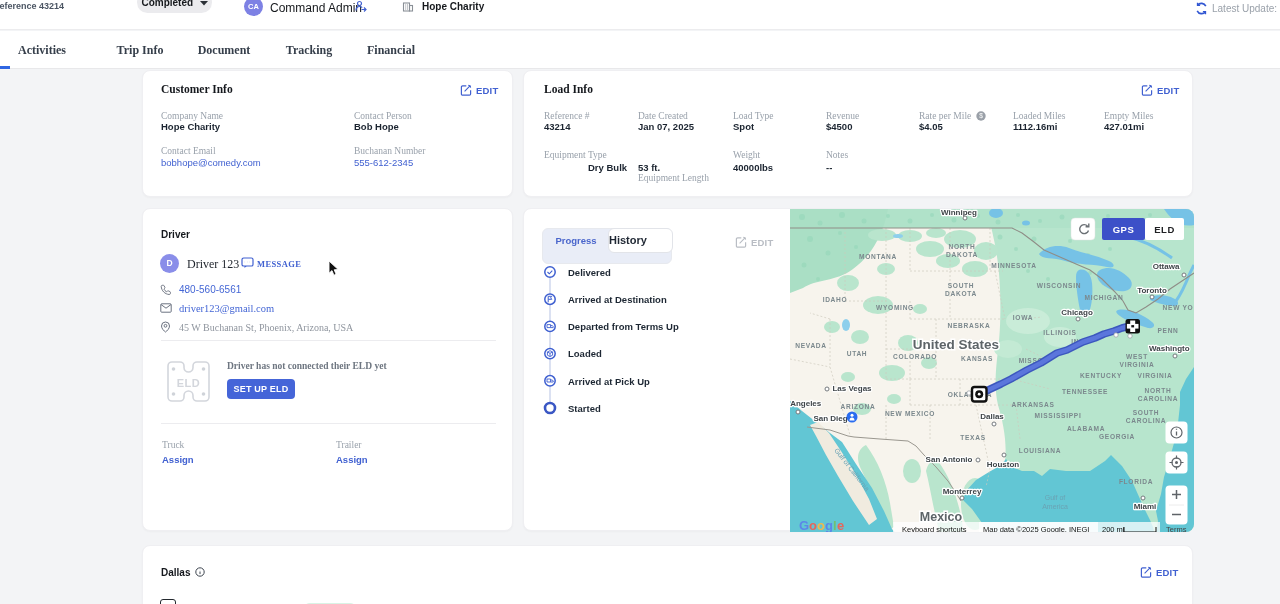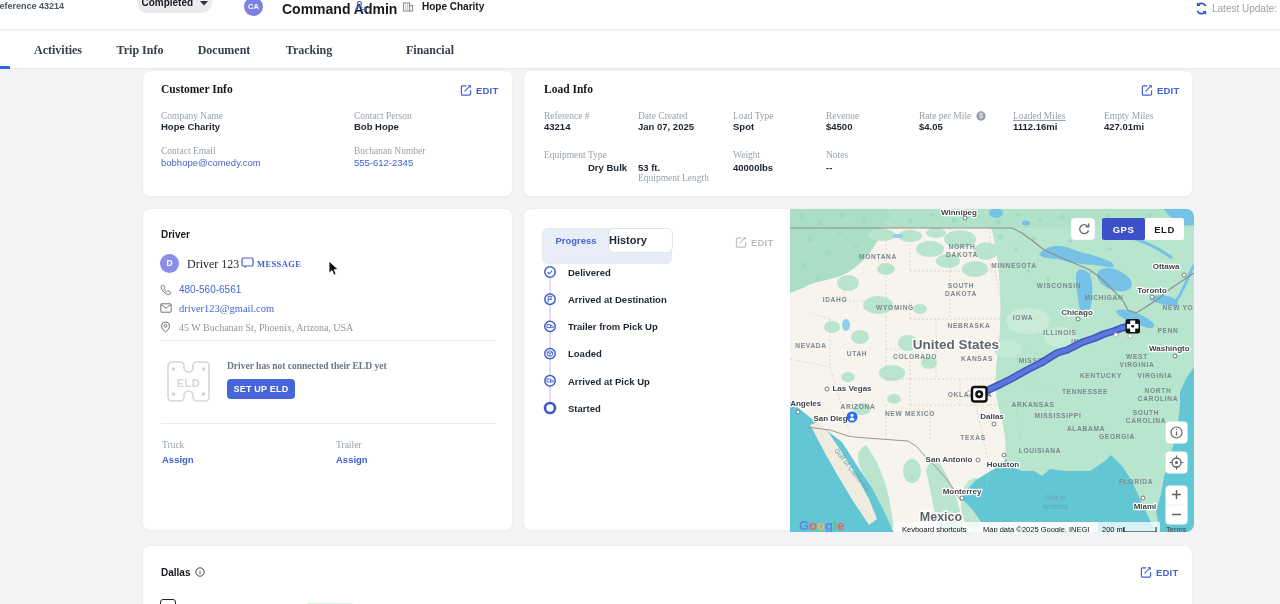--- a/index.html
+++ b/index.html
@@ -19,21 +19,21 @@
 
 <div class="abs" style="left:0;top:0;width:1280px;height:30px;background:#fff;border-bottom:1px solid #ececee;">
   <div class="abs" style="left:-7px;top:1px;font-size:9px;font-weight:bold;color:#4b5563;">Reference 43214</div>
   <div class="abs" style="left:137px;top:-8px;width:75px;height:21px;background:#ebebee;border-radius:11px;text-align:center;">
     <span style="font-size:10px;font-weight:bold;color:#16191d;line-height:21px;">Completed</span>
     <svg width="8" height="6" viewBox="0 0 8 6" style="margin-left:2px;">
         <path d="M0,1 L8,1 L4,5.5 Z" fill="#2b3036"></path>
       </svg>
   </div>
   <div class="abs" style="left:244px;top:-3px;width:19px;height:19px;border-radius:50%;background:#7d81e4;color:#fff;font-size:7.5px;font-weight:bold;text-align:center;line-height:19px;">CA</div>
-  <div class="abs" style="left:270px;top:1px;font-size:14px;font-weight:bold;color:#15181c;margin-left:12px;">Command Admin</div>
+  <div class="abs" style="left:270px;top:1px;font-size:12px;font-weight:normal;color:#15181c;">Command Admin</div>
   <svg class="abs" style="left:355px;top:0px;" width="12" height="12" viewBox="0 0 12 12" fill="none" stroke="#4161d1" stroke-width="1.2">
     <circle cx="4.5" cy="3.5" r="2"></circle>
       <path d="M1,10.5 C1,7.8 2.6,6.5 4.5,6.5 C5.6,6.5 6.6,6.9 7.2,7.7"></path>
       <path d="M6.5,9.5 H11 M9,7.5 l2,2 -2,2"></path>
   </svg>
   <svg class="abs" style="left:402px;top:0px;" width="12" height="12" viewBox="0 0 12 12" fill="none" stroke="#8a9097" stroke-width="1.1">
     <rect x="1.5" y="3" width="6" height="8"></rect>
       <rect x="7.5" y="5.5" width="3" height="5.5"></rect>
       <path d="M3.2,5 h1 M5,5 h1 M3.2,7 h1 M5,7 h1 M3.2,9 h1 M5,9 h1"></path>
   </svg>
@@ -42,25 +42,25 @@
     <path d="M10.8,4.2 A4.9,4.9 0 0 0 2.5,3.2"></path>
       <path d="M2.2,8.8 A4.9,4.9 0 0 0 10.5,9.8"></path>
     <path d="M2.5,0.8 V3.4 H5.1" stroke-width="1.3"></path>
       <path d="M10.5,12.2 V9.6 H7.9" stroke-width="1.3"></path>
   </svg>
   <div class="abs" style="left:1212px;top:3px;font-size:10px;color:#9aa1aa;white-space:nowrap;">Latest Update: Jan 08, 2025</div>
 </div>
 
 <div class="abs" style="left:0;top:31px;width:1280px;height:38px;background:#fff;border-bottom:1px solid #e8e8ea;">
   <div class="abs serif" style="left:0;top:12px;width:760px;font-size:12px;font-weight:bold;color:#353e4a;">
-    <span style="position:absolute;left:58px;transform:translateX(-50%);">Activities</span>
+    <span style="position:absolute;left:42px;transform:translateX(-50%);">Activities</span>
     <span style="position:absolute;left:140px;transform:translateX(-50%);">Trip Info</span>
     <span style="position:absolute;left:224px;transform:translateX(-50%);">Document</span>
     <span style="position:absolute;left:309px;transform:translateX(-50%);">Tracking</span>
-    <span style="position:absolute;left:391px;transform:translateX(-50%);margin-left:39px;">Financial</span>
+    <span style="position:absolute;left:391px;transform:translateX(-50%);">Financial</span>
   </div>
   <div class="abs" style="left:0;bottom:-1px;width:10px;height:3px;background:#2f66e2;"></div>
 </div>
 
 <div class="card" style="left:142px;top:70px;width:371px;height:127px;">
   <div class="cardtitle abs" style="left:18px;top:12px;">Customer Info</div>
   <div class="editbtn" style="left:317px;top:13px;"><svg width="12" height="12" viewBox="0 0 12 12" fill="none" stroke="#4161d1" stroke-width="1.2">
         <path d="M10.6,6.2 v3.7 a1.2,1.2 0 0 1 -1.2,1.2 H2.6 a1.2,1.2 0 0 1 -1.2,-1.2 V3.1 a1.2,1.2 0 0 1 1.2,-1.2 h3.7"></path>
         <path d="M4.6,7.4 L10.2,1.7 M10.2,1.7 l0.4,2 M10.2,1.7 l-2,-0.4" stroke-width="1.1"></path>
       </svg>EDIT</div>
@@ -88,21 +88,21 @@
   <div class="val abs" style="left:209px;top:49.5px;">Spot</div>
   <div class="label abs" style="left:302px;top:40px;">Revenue</div>
   <div class="val abs" style="left:302px;top:49.5px;">$4500</div>
   <div class="label abs" style="left:395px;top:40px;">Rate per Mile
     <svg width="10" height="10" viewBox="0 0 10 10" style="vertical-align:-2px;margin-left:2px;">
         <circle cx="5" cy="5" r="4.7" fill="#9aa0a8"></circle>
         <text x="5" y="7.4" font-size="6.5" fill="#fff" text-anchor="middle" font-family="Liberation Sans">$</text>
       </svg>
   </div>
   <div class="val abs" style="left:395px;top:49.5px;">$4.05</div>
-  <div class="label abs" style="left:489px;top:40px;text-decoration:underline;">Loaded Miles</div>
+  <div class="label abs" style="left:489px;top:40px;">Loaded Miles</div>
   <div class="val abs" style="left:489px;top:49.5px;">1112.16mi</div>
   <div class="label abs" style="left:580px;top:40px;">Empty Miles</div>
   <div class="val abs" style="left:580px;top:49.5px;">427.01mi</div>
   <div class="label abs" style="left:20px;top:79px;">Equipment Type</div>
   <div class="val abs" style="left:20px;top:91px;padding-left:44px;">Dry Bulk</div>
   <div class="label abs" style="left:114px;top:79px;margin-top:23px;">Equipment Length</div>
   <div class="val abs" style="left:114px;top:91px;">53 ft.</div>
   <div class="label abs" style="left:209px;top:79px;">Weight</div>
   <div class="val abs" style="left:209px;top:91px;">40000lbs</div>
   <div class="label abs" style="left:302px;top:79px;">Notes</div>
@@ -179,21 +179,21 @@
     <circle cx="12" cy="93.6" r="5.2" fill="#fff" stroke="#3e5fd0" stroke-width="1.5"></circle>
     <path d="M9.4,92 l2.6,-1.3 2.6,1.3 v3.2 l-2.6,1.3 -2.6,-1.3 Z M9.4,92 l2.6,1.3 2.6,-1.3 M12,93.3 v3.2" fill="none" stroke="#3e5fd0" stroke-width="0.9"></path>
 
     <circle cx="12" cy="120.8" r="5.2" fill="#fff" stroke="#3e5fd0" stroke-width="1.5"></circle>
     <path d="M9,119 h3.6 v3 H9 Z M12.6,120 h1.8 l0.8,1 v1 h-2.6" fill="none" stroke="#3e5fd0" stroke-width="0.9"></path>
 
     <circle cx="12" cy="148" r="5" fill="#fff" stroke="#3a57c4" stroke-width="2.6"></circle>
   </svg>
   <div class="abs" style="left:44px;top:58px;font-size:9.5px;font-weight:bold;color:#1d2733;">Delivered</div>
   <div class="abs" style="left:44px;top:85px;font-size:9.5px;font-weight:bold;color:#1d2733;">Arrived at Destination</div>
-  <div class="abs" style="left:44px;top:112px;font-size:9.5px;font-weight:bold;color:#1d2733;">Trailer from Pick Up</div>
+  <div class="abs" style="left:44px;top:112px;font-size:9.5px;font-weight:bold;color:#1d2733;">Departed from Terms Up</div>
   <div class="abs" style="left:44px;top:139px;font-size:9.5px;font-weight:bold;color:#1d2733;">Loaded</div>
   <div class="abs" style="left:44px;top:167px;font-size:9.5px;font-weight:bold;color:#1d2733;">Arrived at Pick Up</div>
   <div class="abs" style="left:44px;top:194px;font-size:9.5px;font-weight:bold;color:#1d2733;">Started</div>
 
   <div class="abs" style="left:266px;top:0;width:404px;height:323px;border-radius:0 8px 8px 0;overflow:hidden;">
 <svg width="404" height="323" viewBox="0 0 404 323" font-family="Liberation Sans">
 <rect width="404" height="323" fill="#f7f4ed"></rect>
 
 <path d="M196,0 L404,0 L404,327 L205,327 C207,300 210,278 214,258 C218,238 214,216 208,196 C204,180 206,160 207,150 C212,116 210,81 210,81 C209,51 204,26 196,0 Z" fill="#b7e5cd"></path>
 

